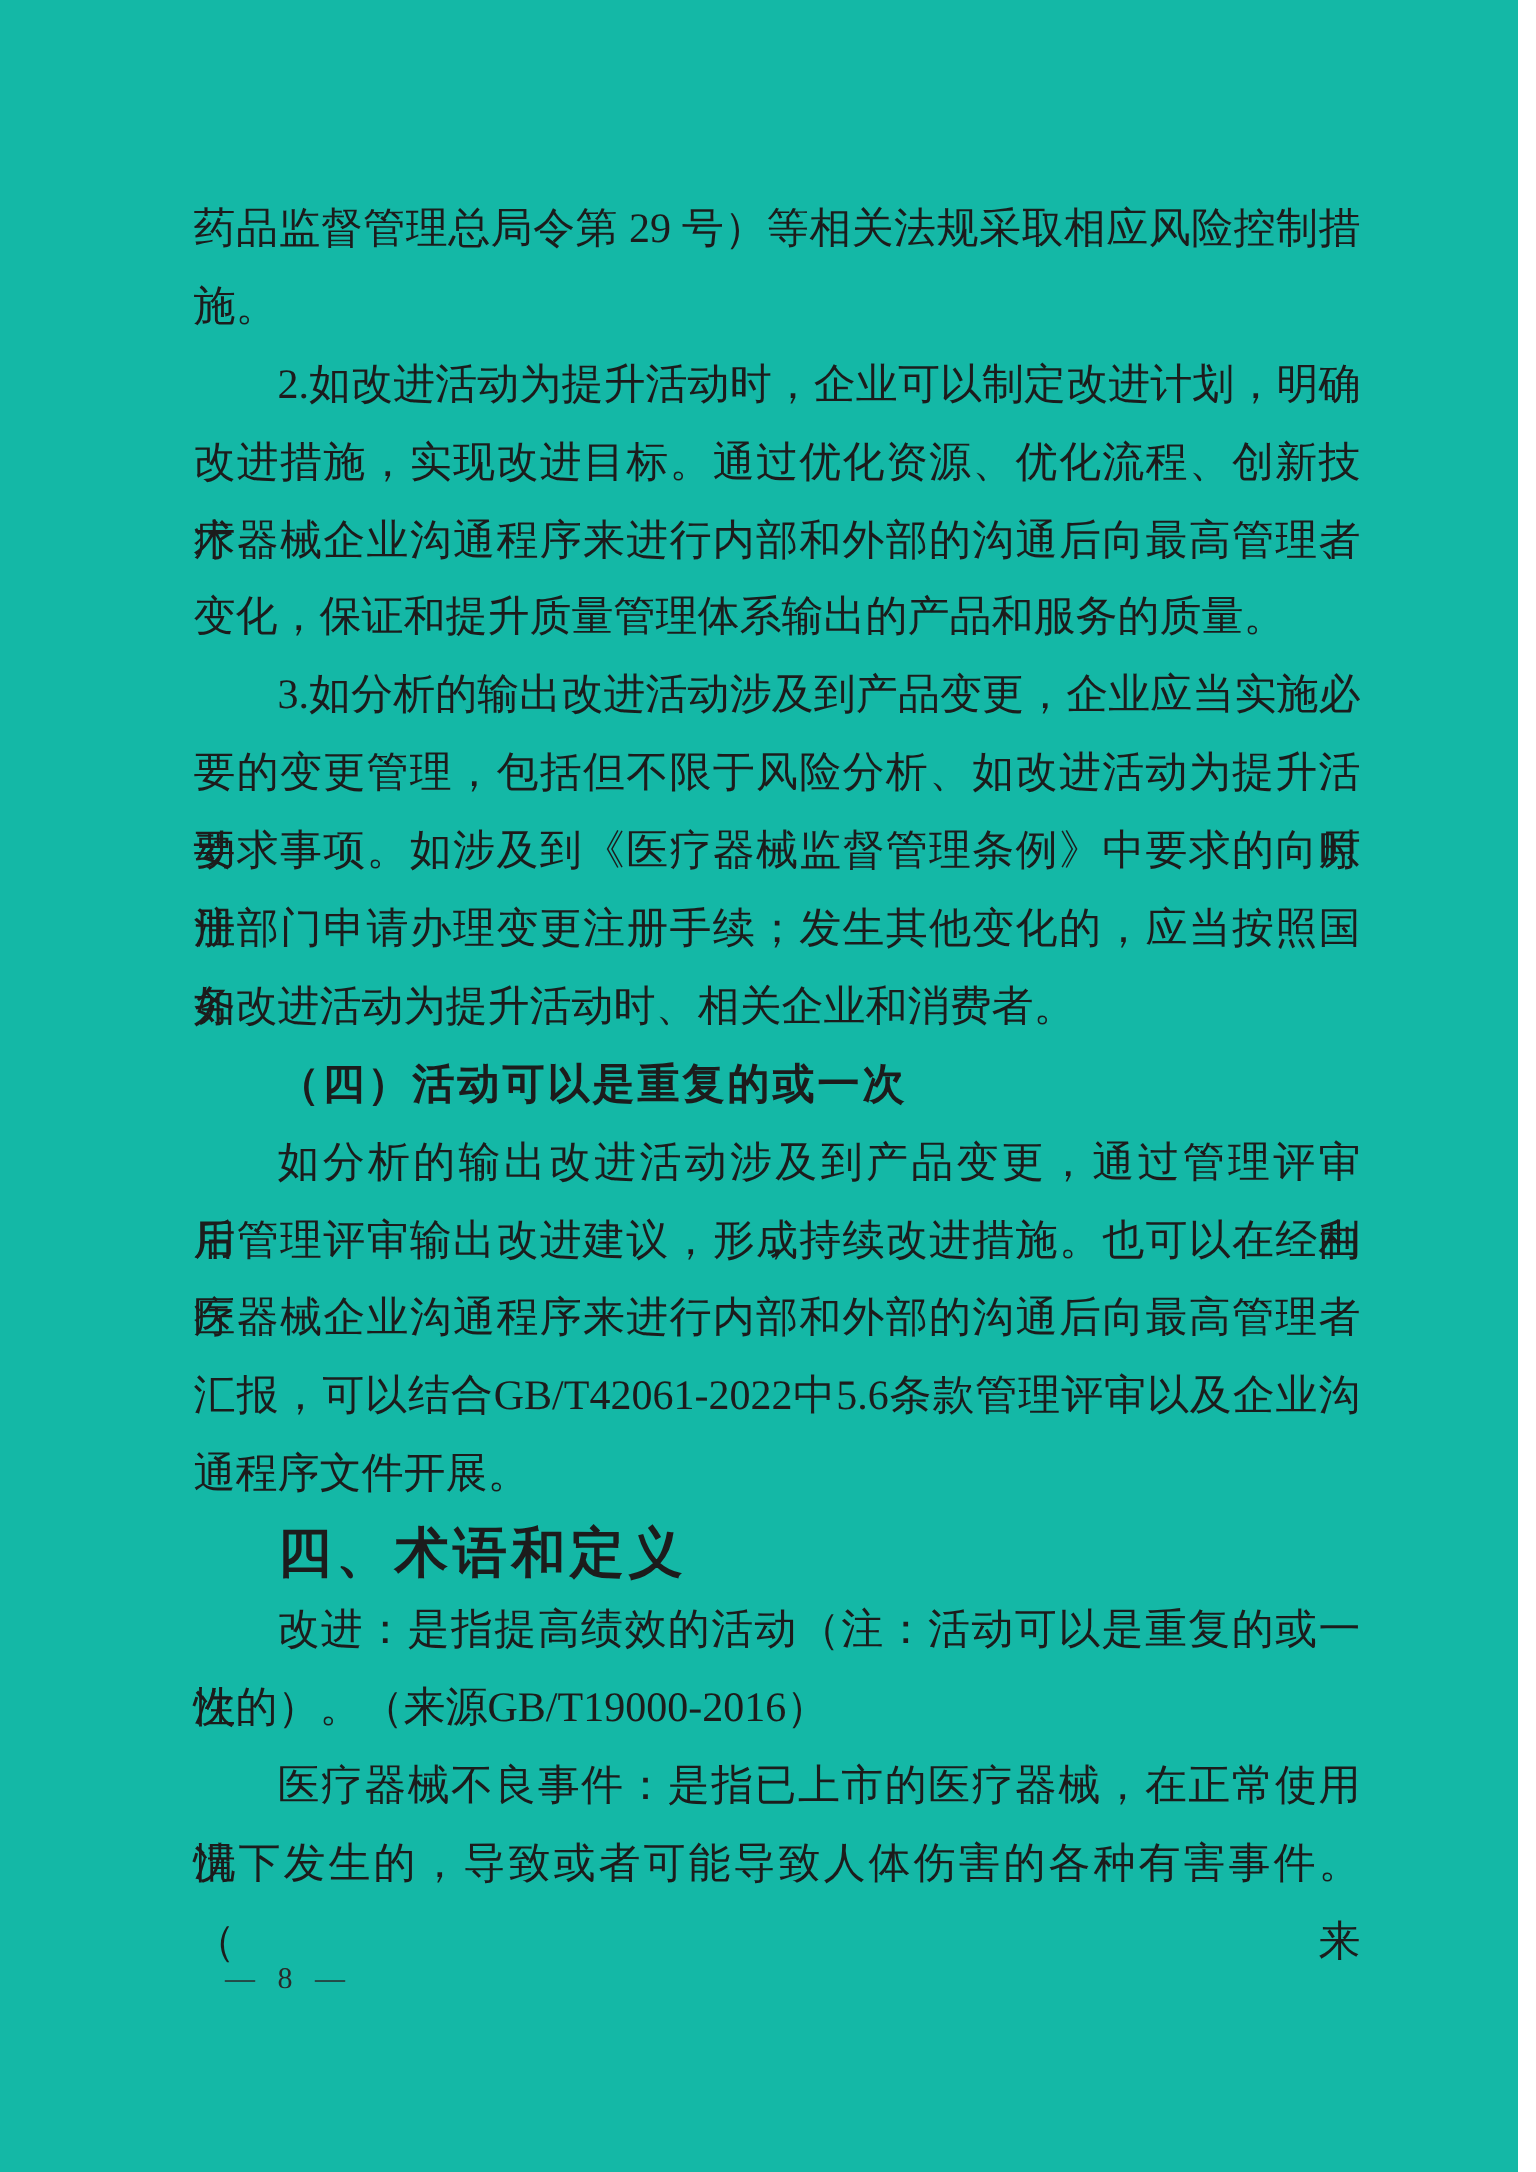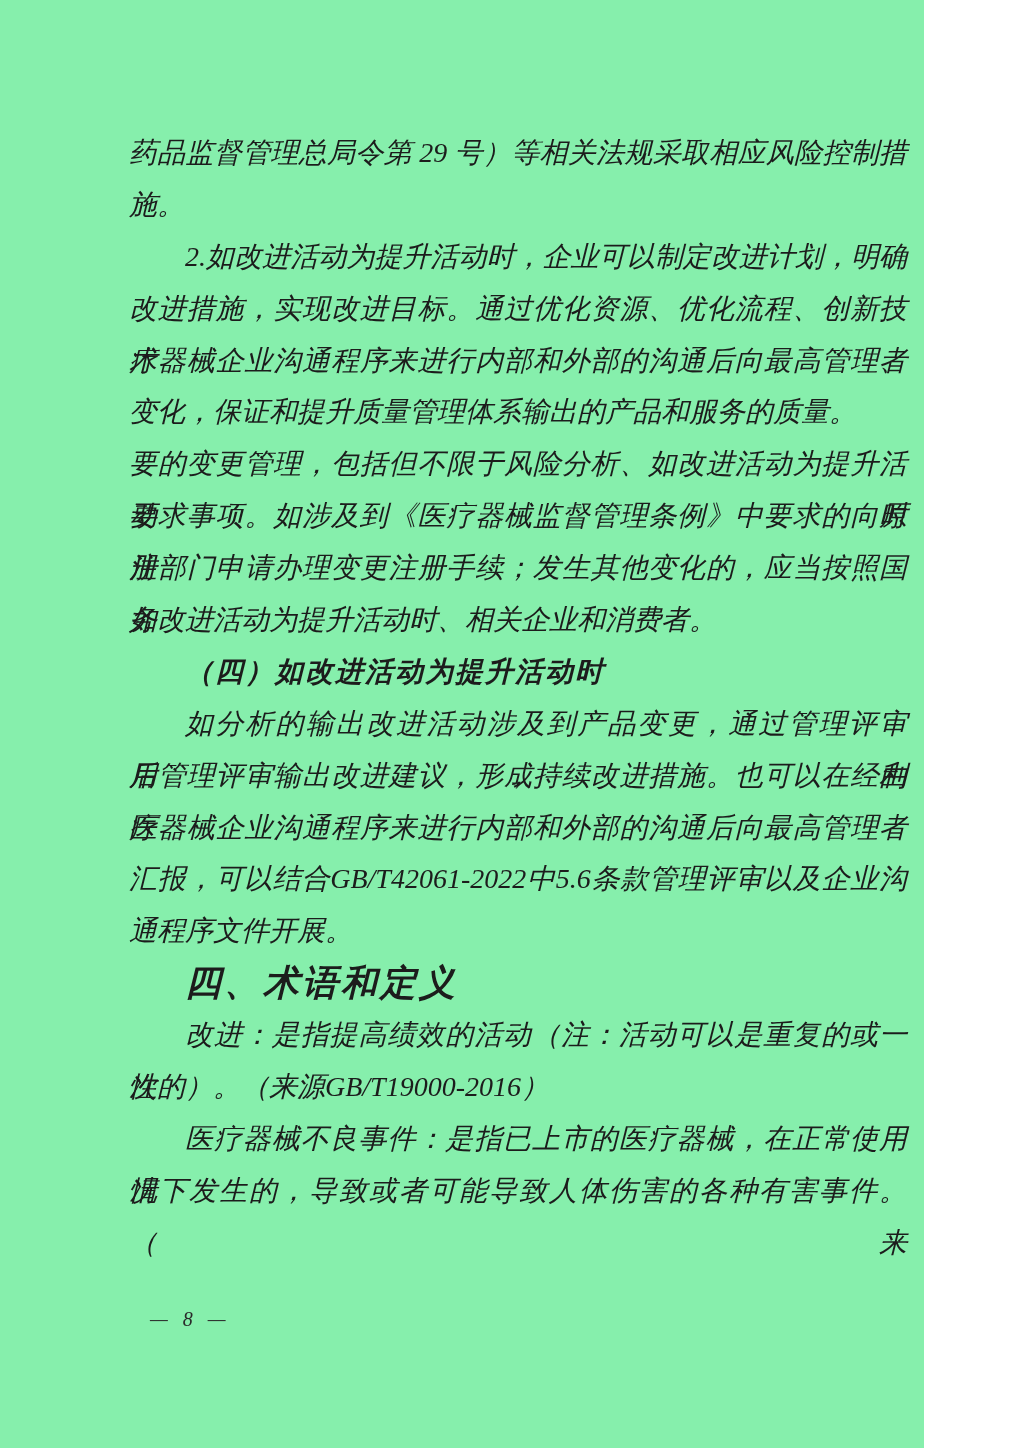--- a/index.html
+++ b/index.html
@@ -2,26 +2,25 @@
 <html><head>
 <meta charset="utf-8">
 <style>
   html, body {
     margin: 0;
     padding: 0;
     background: #ffffff;
   }
   .page {
     position: relative;
-    width: 924px;
+    width: 1012px;
     height: 1448px;
-    background: #86efac;
+    background: #14b8a6;
     overflow: hidden;
     font-family: "Liberation Serif", "DejaVu Serif", serif;
-    font-style: italic;
   }
   .content {
     position: absolute;
     left: 129px;
     top: 127px;
     width: 778px;
   }
   .line {
     height: 51.9px;
     line-height: 51.9px;
@@ -62,25 +61,26 @@
 <body>
 
 <div class="page">
   <div class="content">
       <div class="line body stretch">药品监督管理总局令第 29 号）等相关法规采取相应风险控制措</div>
       <div class="line body">施。</div>
       <div class="line body indent stretch">2.如改进活动为提升活动时，企业可以制定改进计划，明确</div>
       <div class="line body stretch">改进措施，实现改进目标。通过优化资源、优化流程、创新技术、</div>
       <div class="line body stretch">疗器械企业沟通程序来进行内部和外部的沟通后向最高管理者</div>
       <div class="line body">变化，保证和提升质量管理体系输出的产品和服务的质量。</div>
+      <div class="line body indent stretch">3.如分析的输出改进活动涉及到产品变更，企业应当实施必</div>
       <div class="line body stretch">要的变更管理，包括但不限于风险分析、如改进活动为提升活动时</div>
       <div class="line body stretch">要求事项。如涉及到《医疗器械监督管理条例》中要求的向原注</div>
       <div class="line body stretch">册部门申请办理变更注册手续；发生其他变化的，应当按照国务</div>
       <div class="line body">如改进活动为提升活动时、相关企业和消费者。</div>
-      <div class="line heading-kai indent">（四）如改进活动为提升活动时</div>
+      <div class="line heading-kai indent">（四）活动可以是重复的或一次</div>
       <div class="line body indent stretch">如分析的输出改进活动涉及到产品变更，通过管理评审后，利</div>
       <div class="line body stretch">用管理评审输出改进建议，形成持续改进措施。也可以在经由医</div>
       <div class="line body stretch">疗器械企业沟通程序来进行内部和外部的沟通后向最高管理者</div>
       <div class="line body stretch">汇报，可以结合GB/T42061-2022中5.6条款管理评审以及企业沟</div>
       <div class="line body">通程序文件开展。</div>
       <div class="line heading-hei indent">四、术语和定义</div>
       <div class="line body indent stretch">改进：是指提高绩效的活动（注：活动可以是重复的或一次</div>
       <div class="line body">性的）。（来源GB/T19000-2016）</div>
       <div class="line body indent stretch">医疗器械不良事件：是指已上市的医疗器械，在正常使用情</div>
       <div class="line body stretch">况下发生的，导致或者可能导致人体伤害的各种有害事件。（来</div>

